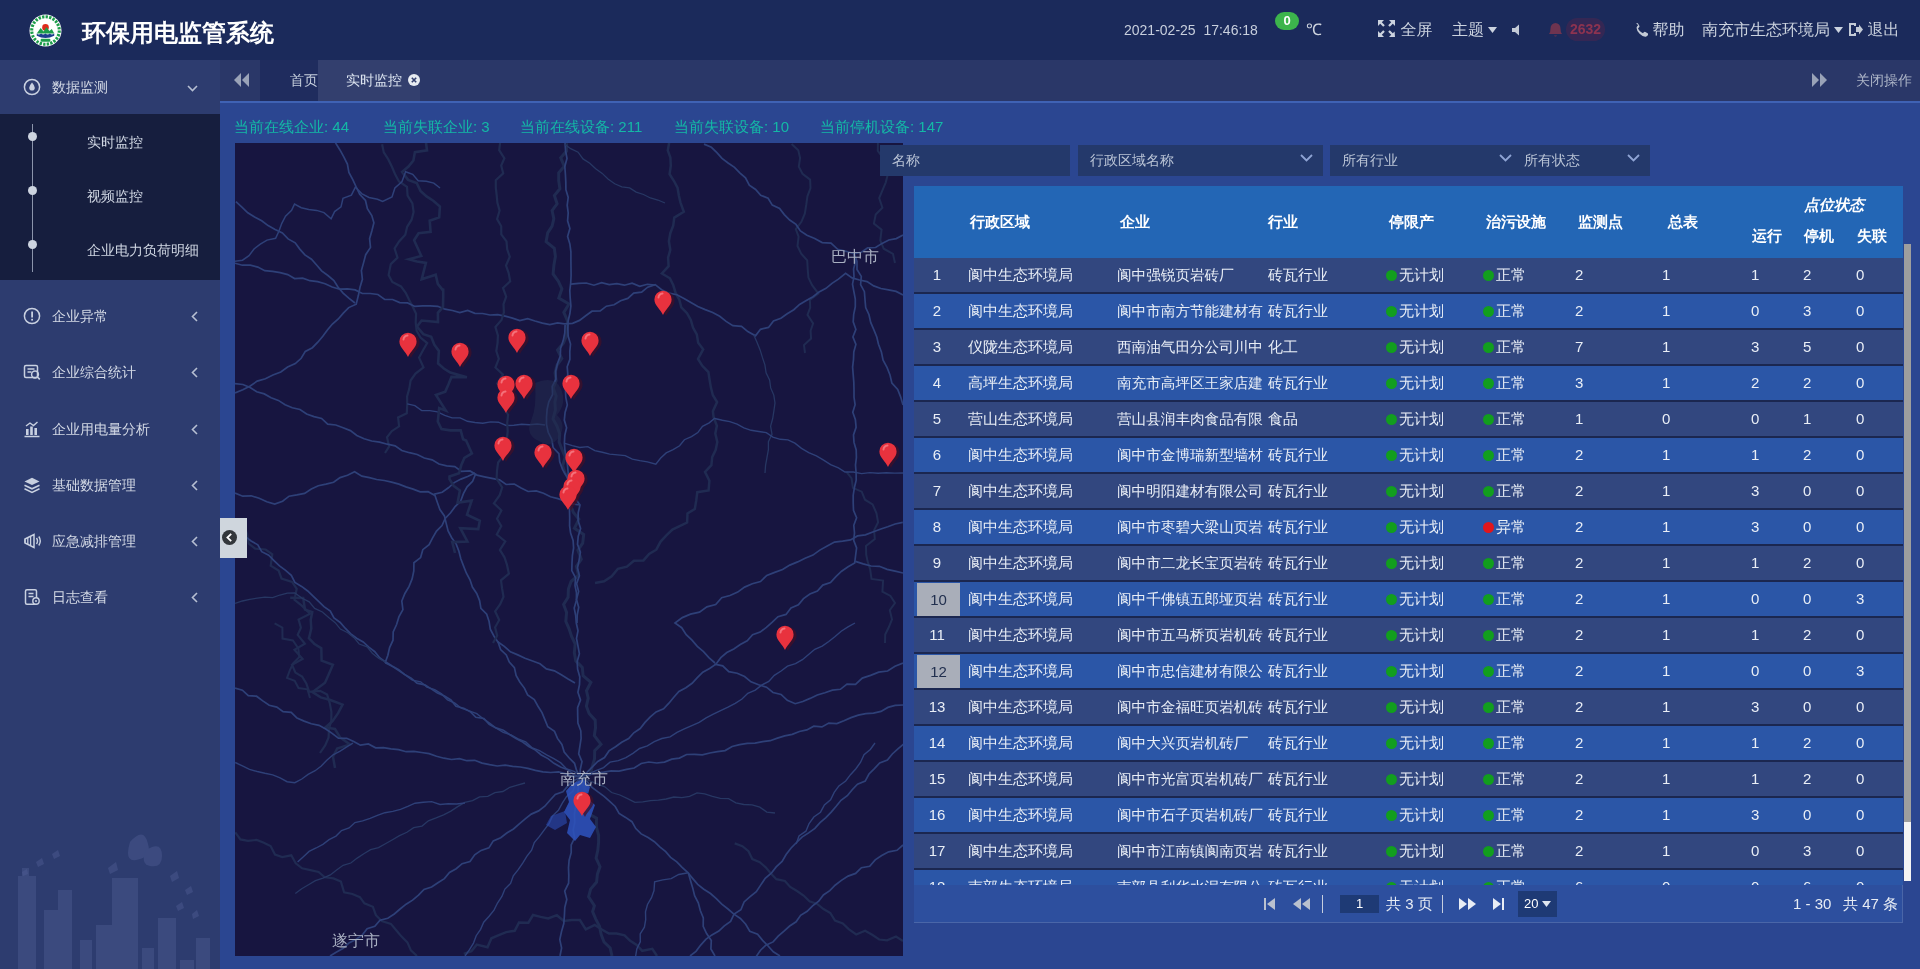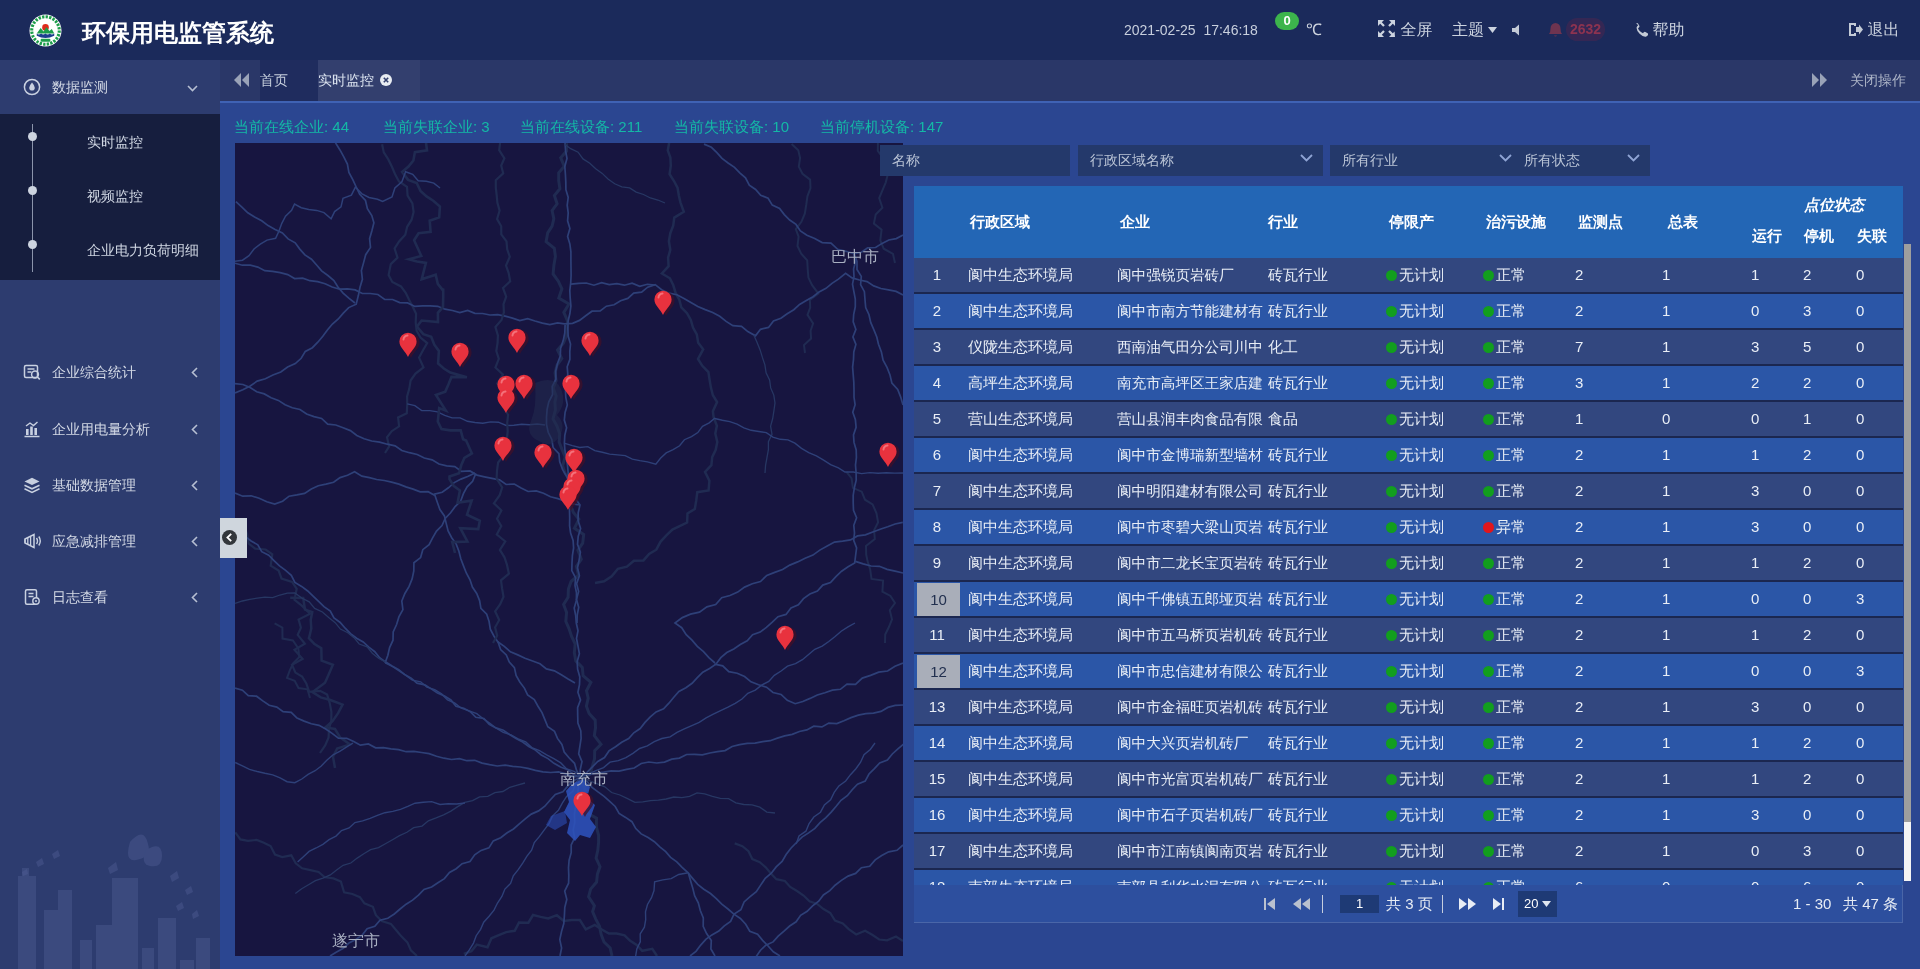--- a/index.html
+++ b/index.html
@@ -15,21 +15,21 @@
 #side .m1 .txt{position:absolute;left:52px}
 #side .m1 .ico{position:absolute;left:23px;top:18px;line-height:0}
 #side .m1 .chev{line-height:0}
 #side .m1 .chev{position:absolute;right:22px;top:0}
 #subblk{position:absolute;left:0;top:54px;width:220px;height:166px;background:#161e3e}
 #subblk .vline{position:absolute;left:32px;top:10px;width:1px;height:148px;background:#8b94ab}
 #subblk .dot{position:absolute;left:28px;width:9px;height:9px;border-radius:50%;background:#cdd4e0}
 #subblk .si{position:absolute;left:87px;color:#d0d7e3;font-size:14px;white-space:nowrap}
 
 #tabbar{position:absolute;left:220px;top:60px;width:1700px;height:41px;background:#2a3768}
-.tab{position:absolute;top:0;height:41px;line-height:41px;font-size:14px;color:#c6cfdd;text-align:left}
+.tab{position:absolute;top:0;height:41px;line-height:41px;font-size:14px;color:#c6cfdd;text-align:right}
 
 #content{position:absolute;left:220px;top:101px;width:1700px;height:868px;background:#2b4691;border-top:2px solid #3f62b4}
 .stats{position:absolute;top:15px;color:#14b8a6;font-size:15px;white-space:nowrap}
 
 .fbox{position:absolute;top:143px;height:31px;background:#24396b;color:#bac4d6;font-size:14px;line-height:31px}
 .fbox .ph{margin-left:12px}
 .fbox svg{position:absolute;right:10px;top:9px}
 
 #thead{position:absolute;left:914px;top:184px;width:989px;height:72px;background:#2366b5;color:#fff;font-size:15px;font-weight:bold}
 #thead span{position:absolute;white-space:nowrap}
@@ -76,20 +76,23 @@
 <div class="hitem" style="left:1511px"><svg width="14" height="14" viewBox="0 0 14 14" style="vertical-align:-2px">
         <path d="M1,5 h3 l4,-3.5 v11 l-4,-3.5 h-3 z" fill="#c3cad6"></path>
       </svg></div>
 <div class="hitem" style="left:1548px"><svg width="15" height="16" viewBox="0 0 15 16" style="vertical-align:-3px">
         <path d="M7.5,1 a5,5.5 0 0,1 5,5.5 q0,4 1.5,5.5 h-13 q1.5,-1.5 1.5,-5.5 a5,5.5 0 0,1 5,-5.5z M6,13.5 h3 a1.6,1.6 0 0,1 -3,0z" fill="#6e3450"></path>
       </svg></div>
 <div class="abs" style="left:1566px;top:18px;width:39px;height:23px;border-radius:11.5px;background:rgba(135,32,64,0.24);color:#8d3350;font-size:14px;font-weight:bold;text-align:center;line-height:23px">2632</div>
 <div class="hitem" style="left:1633px"><svg width="15" height="15" viewBox="0 0 15 15" style="vertical-align:-2px">
         <path d="M3.2,1.2 q1.2,-0.6 1.8,0.4 l1.3,2.2 q0.5,0.9 -0.4,1.6 l-0.9,0.8 q0.8,1.9 2,3 q1.1,1.2 3,2 l0.8,-0.9 q0.7,-0.9 1.6,-0.4 l2.2,1.3 q1,0.6 0.4,1.8 q-0.7,1.4 -2.2,1.7 q-2.7,0.4 -6.2,-3 q-3.4,-3.5 -3,-6.2 q0.3,-1.5 1.6,-2.3z" fill="#c3cad6"></path>
       </svg> 帮助</div>
+<div class="hitem" style="left:1702px">南充市生态环境局<svg width="9" height="6" viewBox="0 0 9 6" style="vertical-align:2px;margin-left:4px">
+        <path d="M0,0 h9 l-4.5,6z" fill="#ccd3df"></path>
+      </svg></div>
 <div class="hitem" style="left:1847px"><svg width="16" height="15" viewBox="0 0 16 15" style="vertical-align:-2px">
         <path d="M2,1 h7 v3 h-2 v-1 h-3 v9 h3 v-1 h2 v3 h-7 z" fill="#c3cad6"></path>
         <path d="M9,5 h3 v-2.5 l4,5 -4,5 v-2.5 h-3 z" fill="#c3cad6"></path>
       </svg> 退出</div>
 </div>
 <div id="side">
     <svg class="abs" style="left:0;top:760px" width="220" height="209" viewBox="0 0 220 209">
 <g fill="#49588e" opacity="0.5">
 <rect x="18" y="56" width="18" height="153"></rect>
         <rect x="22" y="48" width="7" height="10"></rect>
@@ -130,20 +133,31 @@
         </svg></span>
     </div>
     <div id="subblk">
       <div class="vline"></div>
       <div class="dot" style="top:18px"></div>
       <div class="si" style="top:20px">实时监控</div>
       <div class="dot" style="top:72px"></div>
       <div class="si" style="top:74px">视频监控</div>
       <div class="dot" style="top:126px"></div>
       <div class="si" style="top:128px">企业电力负荷明细</div>
+    </div>
+    <div class="m1" style="top:229px">
+      <span class="ico"><svg width="18" height="18" viewBox="0 0 18 18">
+          <circle cx="9" cy="9" r="7.6" fill="none" stroke="#c8d0e0" stroke-width="1.5"></circle>
+          <rect x="8.2" y="4.5" width="1.8" height="6" fill="#c8d0e0"></rect>
+          <rect x="8.2" y="11.8" width="1.8" height="1.8" fill="#c8d0e0"></rect>
+        </svg></span>
+      <span class="txt">企业异常</span>
+      <span class="chev" style="top:22px"><svg width="7" height="11" viewBox="0 0 7 11">
+          <path d="M6,1 L1.5,5.5 L6,10" stroke="#b6bfd2" stroke-width="1.6" fill="none"></path>
+        </svg></span>
     </div>
     <div class="m1" style="top:285px">
       <span class="ico"><svg width="18" height="18" viewBox="0 0 18 18">
           <rect x="1.5" y="2.5" width="13" height="12" rx="1.5" fill="none" stroke="#c8d0e0" stroke-width="1.5"></rect>
           <path d="M4.5,6 h7 M4.5,9 h4" stroke="#c8d0e0" stroke-width="1.4"></path>
           <circle cx="12" cy="11.5" r="3.4" fill="none" stroke="#c8d0e0" stroke-width="1.5"></circle>
           <path d="M14.4,14 l2.4,2.4" stroke="#c8d0e0" stroke-width="1.6"></path>
         </svg></span>
       <span class="txt">企业综合统计</span>
       <span class="chev" style="top:22px"><svg width="7" height="11" viewBox="0 0 7 11">

